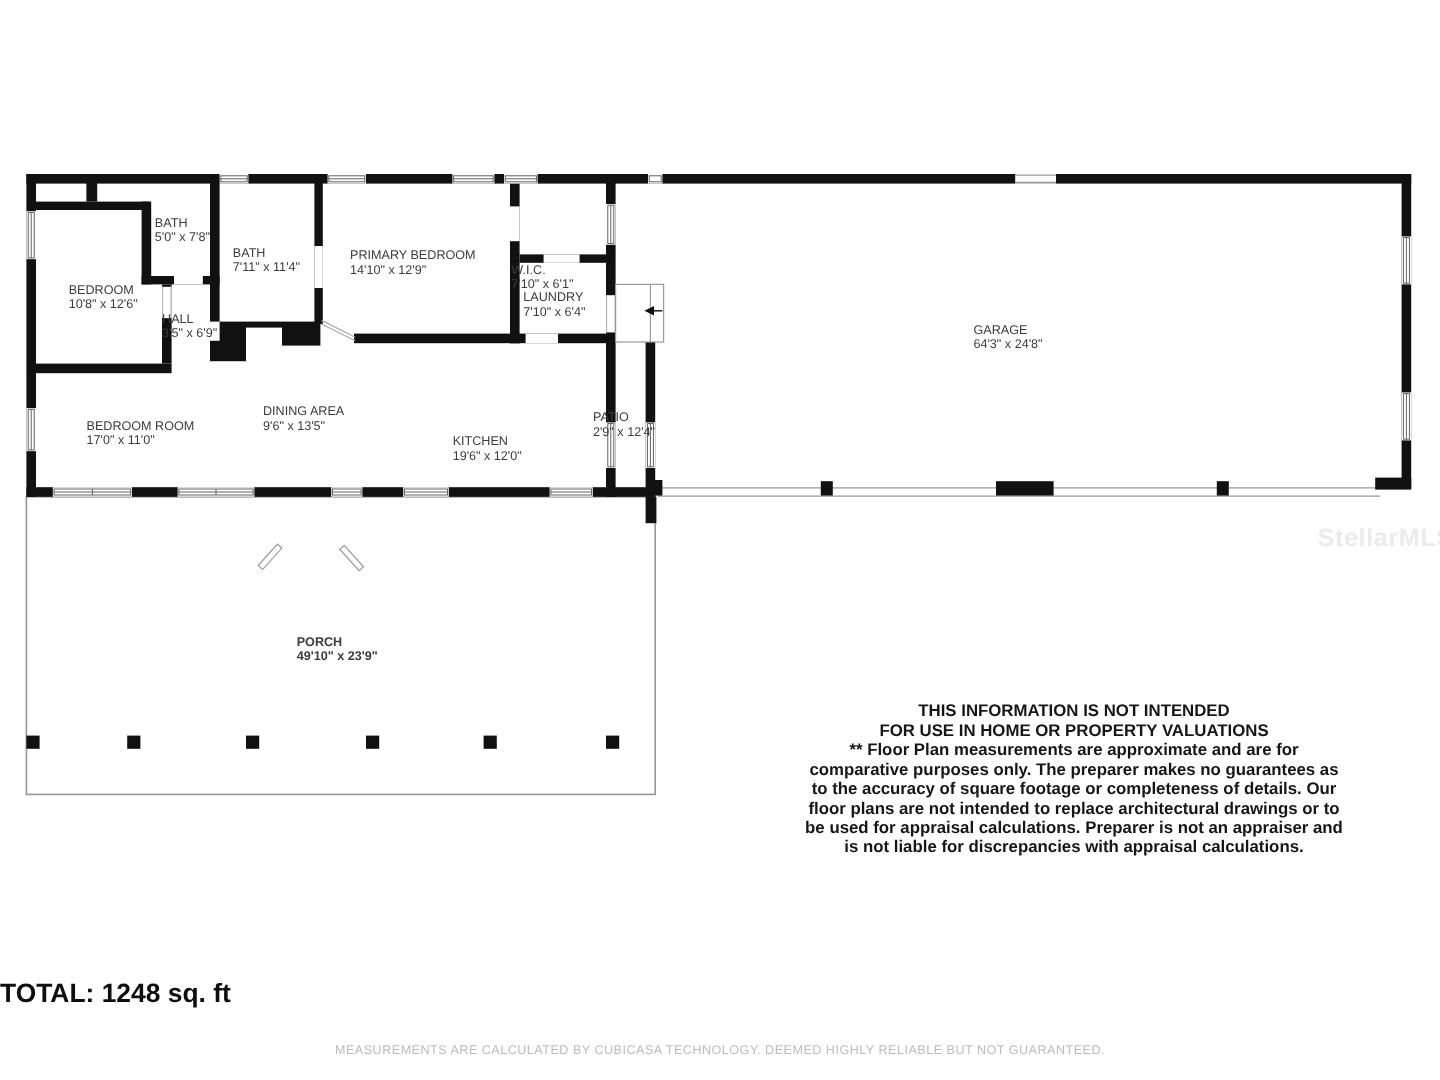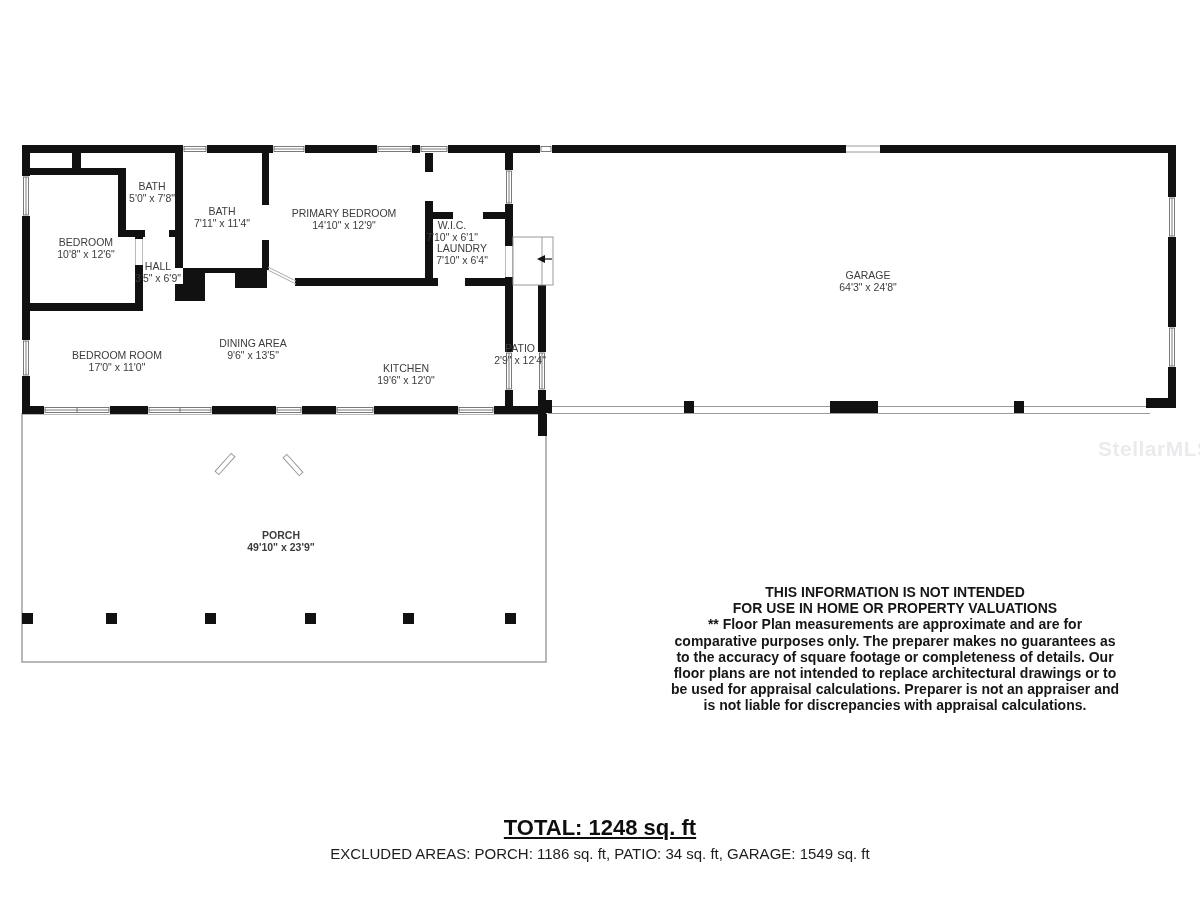--- a/index.html
+++ b/index.html
@@ -1,28 +1,28 @@
 <!DOCTYPE html>
 <html><head>
 <meta charset="utf-8">
 <style>
   html,body{margin:0;padding:0;background:#fff;}
   #page{position:relative;width:1200px;height:900px;background:#ffffff;overflow:hidden;
         font-family:"Liberation Sans", sans-serif;}
   svg{position:absolute;left:0;top:0;}
-  .lbl{position:absolute;transform:translateX(-50%);text-align:center;
+  .lbl{position:absolute;transform:translateX(-50%);
        color:#3c3c3c;font-size:10.5px;line-height:11.5px;white-space:nowrap;}
   .lbl .nm,.lbl .dm{display:block;}
   .watermark{position:absolute;left:1098px;top:437px;font-size:21px;font-weight:bold;
              color:#ebebee;letter-spacing:0.5px;}
   .disclaimer{position:absolute;left:645px;top:584px;width:500px;text-align:center;
               font-weight:bold;color:#161616;font-size:14px;line-height:16.2px;
               white-space:pre-line;}
-  .total{position:absolute;left:0;top:815px;width:1200px;text-align:center;
-         font-weight:bold;font-size:22px;color:#0e0e0e;text-decoration:underline;}
+  .total{position:absolute;left:0;top:815px;width:1200px;text-align:left;
+         font-weight:bold;font-size:22px;color:#0e0e0e;}
   .excluded{position:absolute;left:0;top:845px;width:1200px;text-align:center;
             font-size:15px;color:#1c1c1c;}
   .source{position:absolute;left:0;top:869px;width:1200px;text-align:center;
           font-size:10.5px;color:#bcbcbc;letter-spacing:0.4px;}
 </style>
 </head>
 <body>
 
 <div id="page">
 
@@ -244,36 +244,36 @@
       <span class="dm">9'6" x 13'5"</span>
     </div>
   <div class="lbl" style="left:406px;top:339px;margin-top:24px;">
       <span class="nm">KITCHEN</span>
       <span class="dm">19'6" x 12'0"</span>
     </div>
   <div class="lbl" style="left:520px;top:343px;">
       <span class="nm">PATIO</span>
       <span class="dm">2'9" x 12'4"</span>
     </div>
-  <div class="lbl" style="left:868px;top:270px;">
+  <div class="lbl" style="left:840px;top:270px;">
       <span class="nm">GARAGE</span>
       <span class="dm">64'3" x 24'8"</span>
     </div>
   <div class="lbl" style="left:281px;top:530px;font-weight:bold;">
       <span class="nm">PORCH</span>
       <span class="dm">49'10" x 23'9"</span>
     </div>
 
   <div class="watermark">StellarMLS</div>
 
   <div class="disclaimer">THIS INFORMATION IS NOT INTENDED
 FOR USE IN HOME OR PROPERTY VALUATIONS
 ** Floor Plan measurements are approximate and are for
 comparative purposes only. The preparer makes no guarantees as
 to the accuracy of square footage or completeness of details. Our
 floor plans are not intended to replace architectural drawings or to
 be used for appraisal calculations. Preparer is not an appraiser and
 is not liable for discrepancies with appraisal calculations.</div>
 
   <div class="total">TOTAL: 1248 sq. ft</div>
-  <div class="excluded">EXCLUDED AREAS: PORCH: 1186 sq. ft, PATIO: 34 sq. ft, GARAGE: 1549 sq. ft</div>
+  <div class="source">MEASUREMENTS ARE CALCULATED BY CUBICASA TECHNOLOGY. DEEMED HIGHLY RELIABLE BUT NOT GUARANTEED.</div>
 
 </div>
 
 </body></html>

